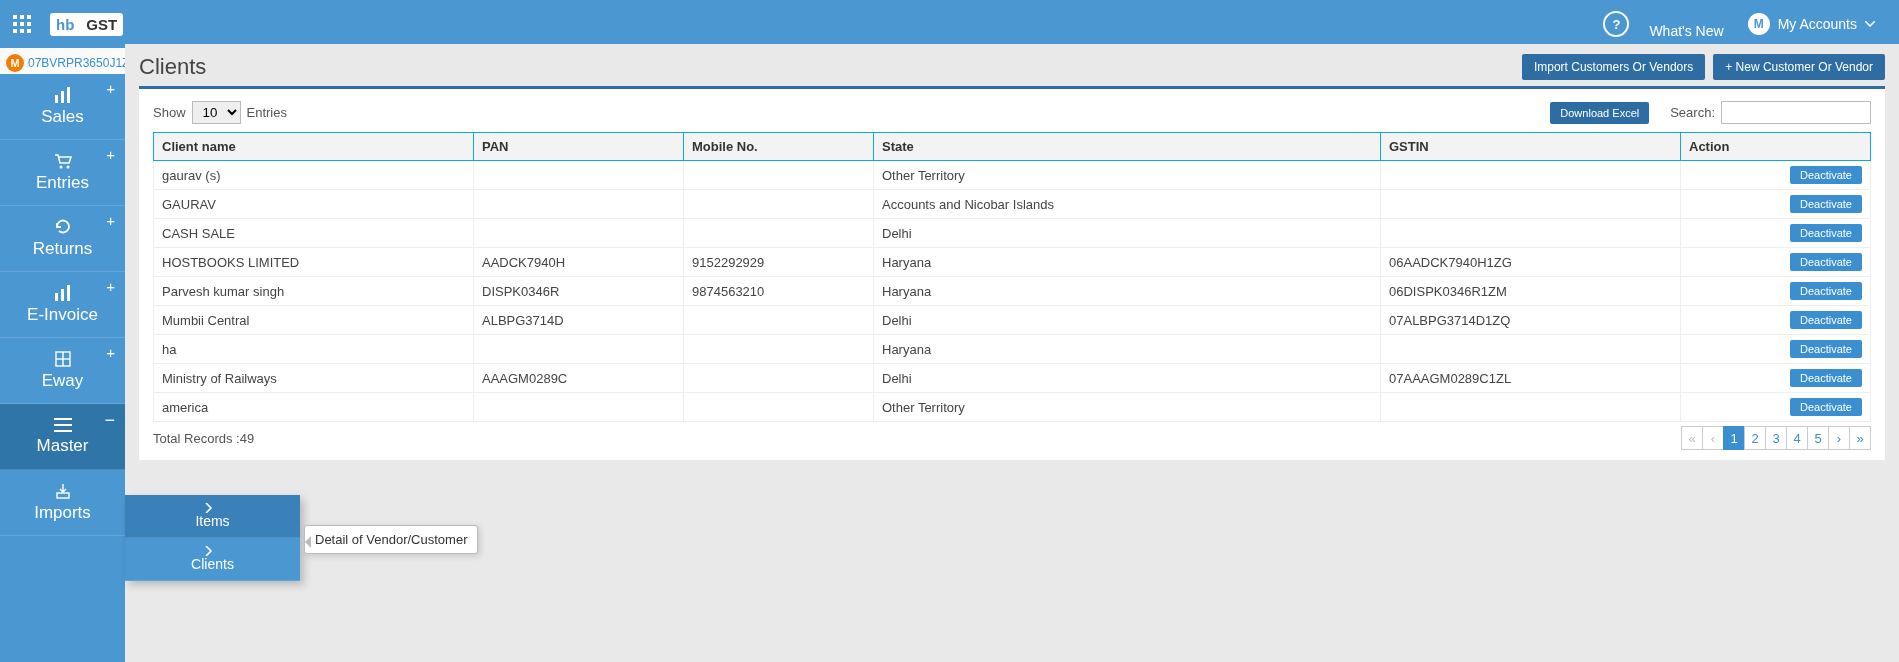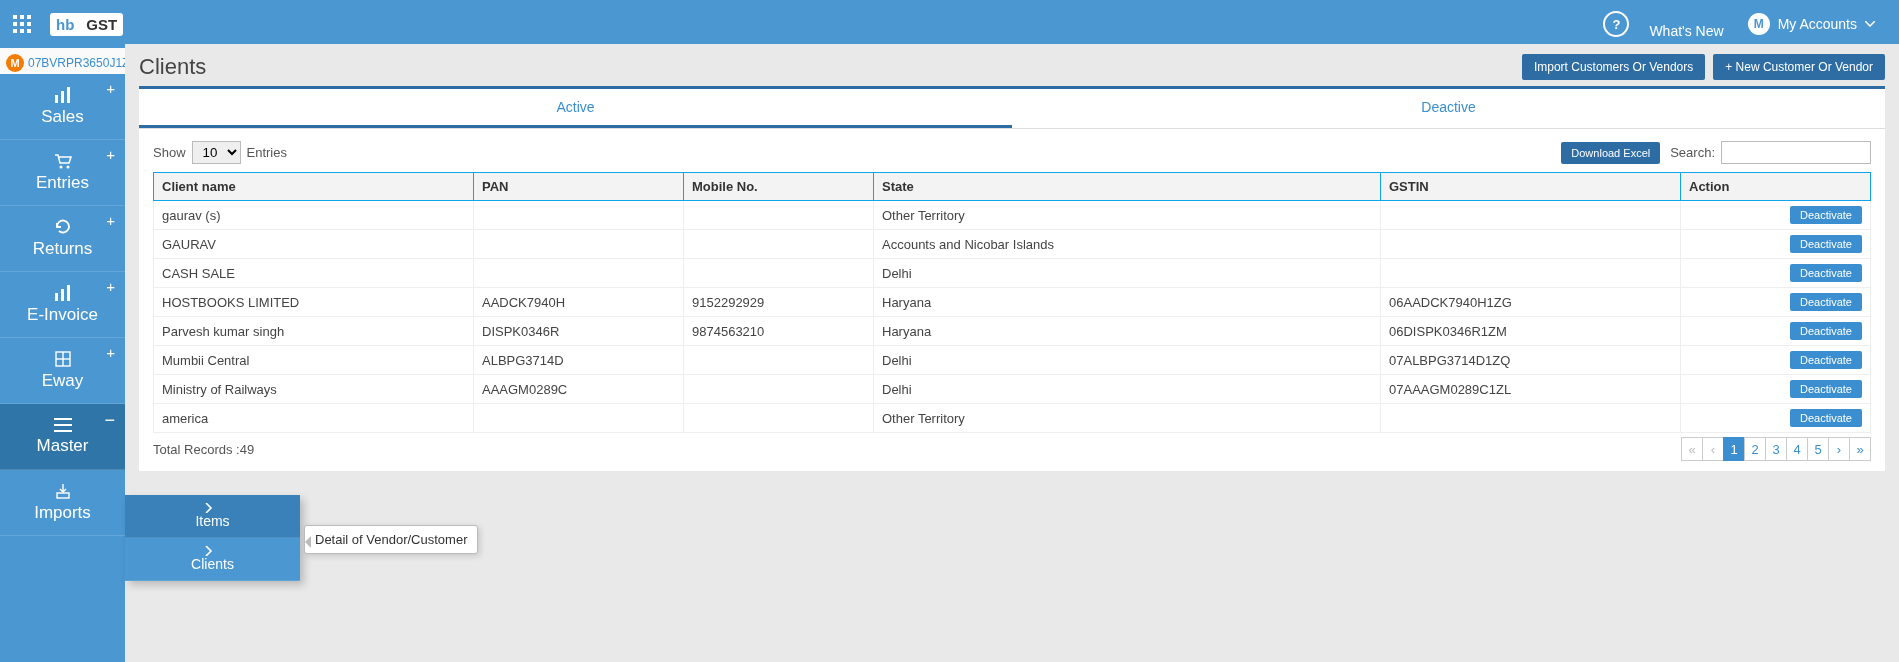--- a/index.html
+++ b/index.html
@@ -53,21 +53,21 @@
 .page-head .btn { background: #2e6da4; color: #fff; border: none; padding: 6px 12px; font-size: 12px; border-radius: 2px; margin-left: 8px; cursor: pointer; }
 
 .panel { background: #fff; border-top: 3px solid #2e6da4; }
 .tabs { display: flex; border-bottom: 1px solid #ddd; }
 .tabs .tab { flex: 1; text-align: center; padding: 10px 0; color: #3b8fd0; cursor: pointer; font-size: 14px; }
 .tabs .tab.active { border-bottom: 3px solid #2e6da4; }
 
 .controls { display: flex; align-items: center; padding: 12px 14px 8px 14px; font-size: 13px; color: #555; }
 .controls select { margin: 0 6px; padding: 2px 6px; border: 1px solid #bbb; }
 .controls .spacer { flex: 1; }
-.controls .dl { background: #2e6da4; color: #fff; border: none; padding: 5px 10px; font-size: 11px; border-radius: 2px; cursor: pointer; margin-right: 10px; }
+.controls .dl { background: #2e6da4; color: #fff; border: none; padding: 5px 10px; font-size: 11px; border-radius: 2px; cursor: pointer; margin-right: 21px; }
 .controls .srch-lbl { margin-right: 6px; }
 .controls input[type=text] { border: 1px solid #bbb; padding: 3px 6px; width: 150px; }
 
 table.data { width: calc(100% - 28px); margin: 0 14px; border-collapse: collapse; font-size: 13px; }
 table.data th { text-align: left; background: #f3f3f3; border: 1px solid #0ea5e9; padding: 6px 8px; font-weight: 600; color: #333; }
 table.data td { border: 1px solid #eee; padding: 5px 8px; color: #444; }
 table.data td.action { text-align: right; padding-right: 8px; }
 .deact { background: #3b8fd0; color: #fff; border: none; padding: 3px 10px; font-size: 11px; border-radius: 2px; cursor: pointer; }
 
 .footer-row { display: flex; align-items: center; padding: 4px 14px 10px 14px; font-size: 13px; color: #555; }
@@ -231,24 +231,20 @@
 
 <div class="content">
   <div class="page-head">
     <h1>Clients</h1>
     <div class="spacer"></div>
     <button class="btn">Import Customers Or Vendors</button>
     <button class="btn">+ New Customer Or Vendor</button>
   </div>
 
   <div class="panel">
-    <div class="tabs">
-      <div class="tab active">Active</div>
-      <div class="tab">Deactive</div>
-    </div>
 
     <div class="controls">
       <span>Show</span>
       <select><option>10</option></select>
       <span>Entries</span>
       <div class="spacer"></div>
       <button class="dl">Download Excel</button>
       <span class="srch-lbl">Search:</span>
       <input type="text" style="">
     </div>
@@ -304,20 +300,28 @@
             <td>Haryana</td>
             <td>06DISPK0346R1ZM</td>
             <td class="action"><button class="deact">Deactivate</button></td>
           </tr>
           <tr>
             <td>Mumbii Central</td>
             <td>ALBPG3714D</td>
             <td></td>
             <td>Delhi</td>
             <td>07ALBPG3714D1ZQ</td>
+            <td class="action"><button class="deact">Deactivate</button></td>
+          </tr>
+          <tr>
+            <td>ha</td>
+            <td></td>
+            <td></td>
+            <td>Haryana</td>
+            <td></td>
             <td class="action"><button class="deact">Deactivate</button></td>
           </tr>
           <tr>
             <td>Ministry of Railways</td>
             <td>AAAGM0289C</td>
             <td></td>
             <td>Delhi</td>
             <td>07AAAGM0289C1ZL</td>
             <td class="action"><button class="deact">Deactivate</button></td>
           </tr>

